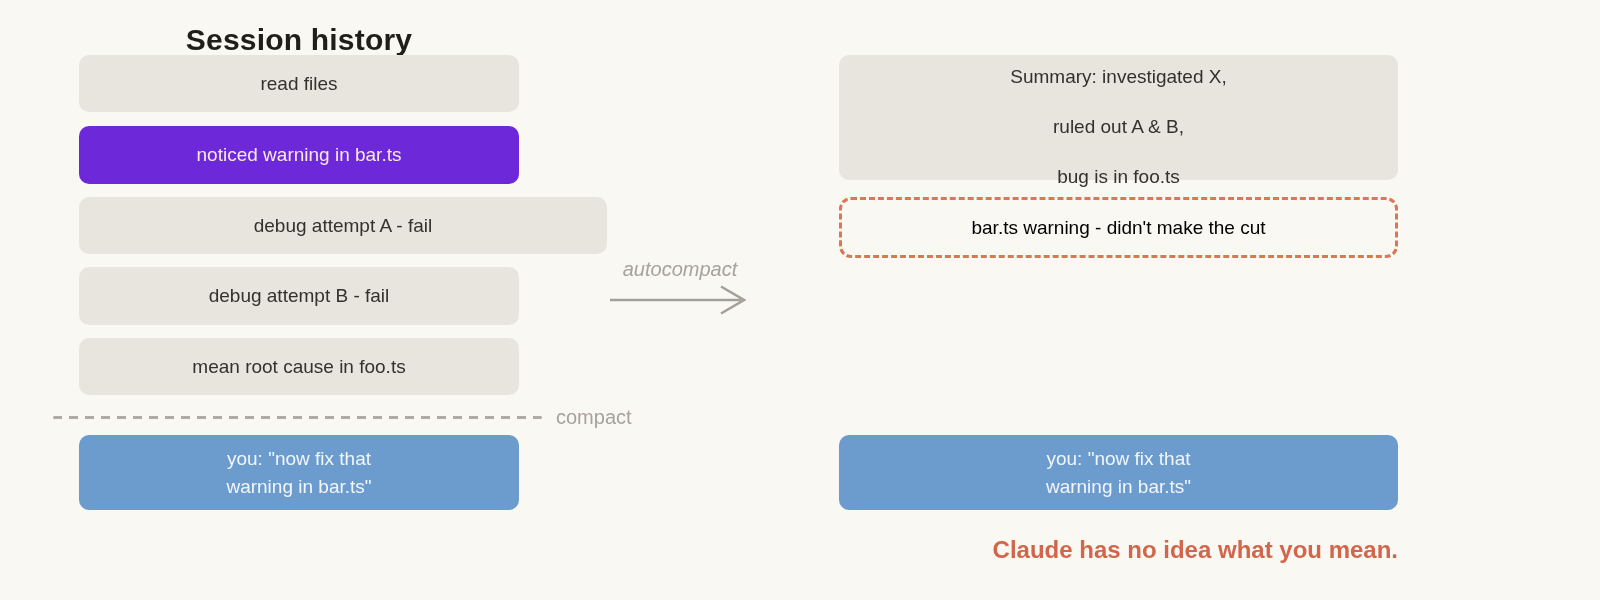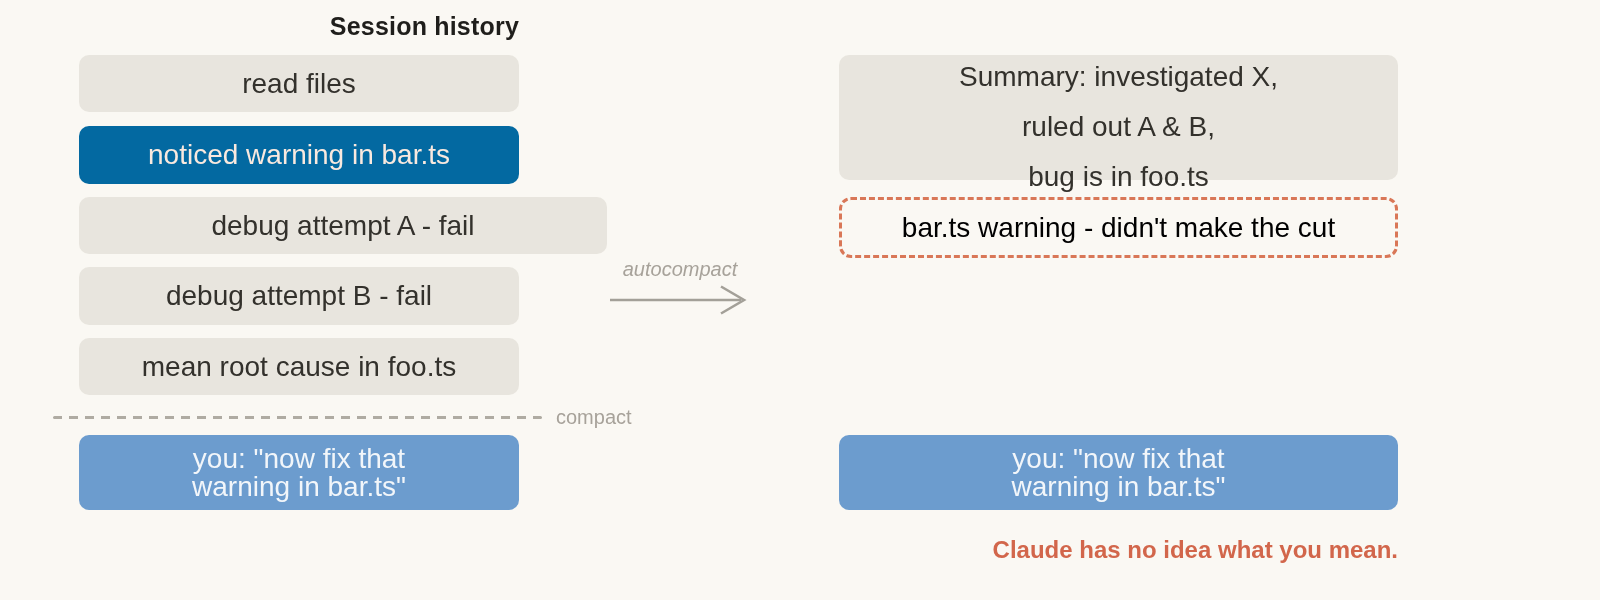--- a/index.html
+++ b/index.html
@@ -10,42 +10,42 @@
   }
   .stage {
     position: relative;
     width: 1600px;
     height: 600px;
     background: #FAF8F3;
     overflow: hidden;
   }
   .col-title {
     position: absolute;
-    top: 11px;
+    top: 25px;
     height: 30px;
-    font-size: 25px;
+    font-size: 30px;
     font-weight: 700;
     color: #1F1E1B;
-    text-align: right;
+    text-align: center;
     line-height: 30px;
     letter-spacing: 0.2px;
   }
   .box {
     position: absolute;
     border-radius: 10px;
     display: flex;
     flex-direction: column;
     align-items: center;
     justify-content: center;
     text-align: center;
-    font-size: 28px;
+    font-size: 19px;
     box-sizing: border-box;
   }
   .beige { background: #E8E5DE; color: #33312C; }
-  .orange { background: #0369a1; color: #F9E9DF; }
+  .orange { background: #6d28d9; color: #F9E9DF; }
   .blue { background: #6C9CCE; color: #F2F6FA; }
   .blue .line { line-height: 28px; }
   .summary .line { line-height: 32px; margin-top: 18px; }
   .cutbox {
     background: transparent;
     border: 3px dashed #D97757;
     border-radius: 12px;
     color: #000000;
   }
   .divider {

